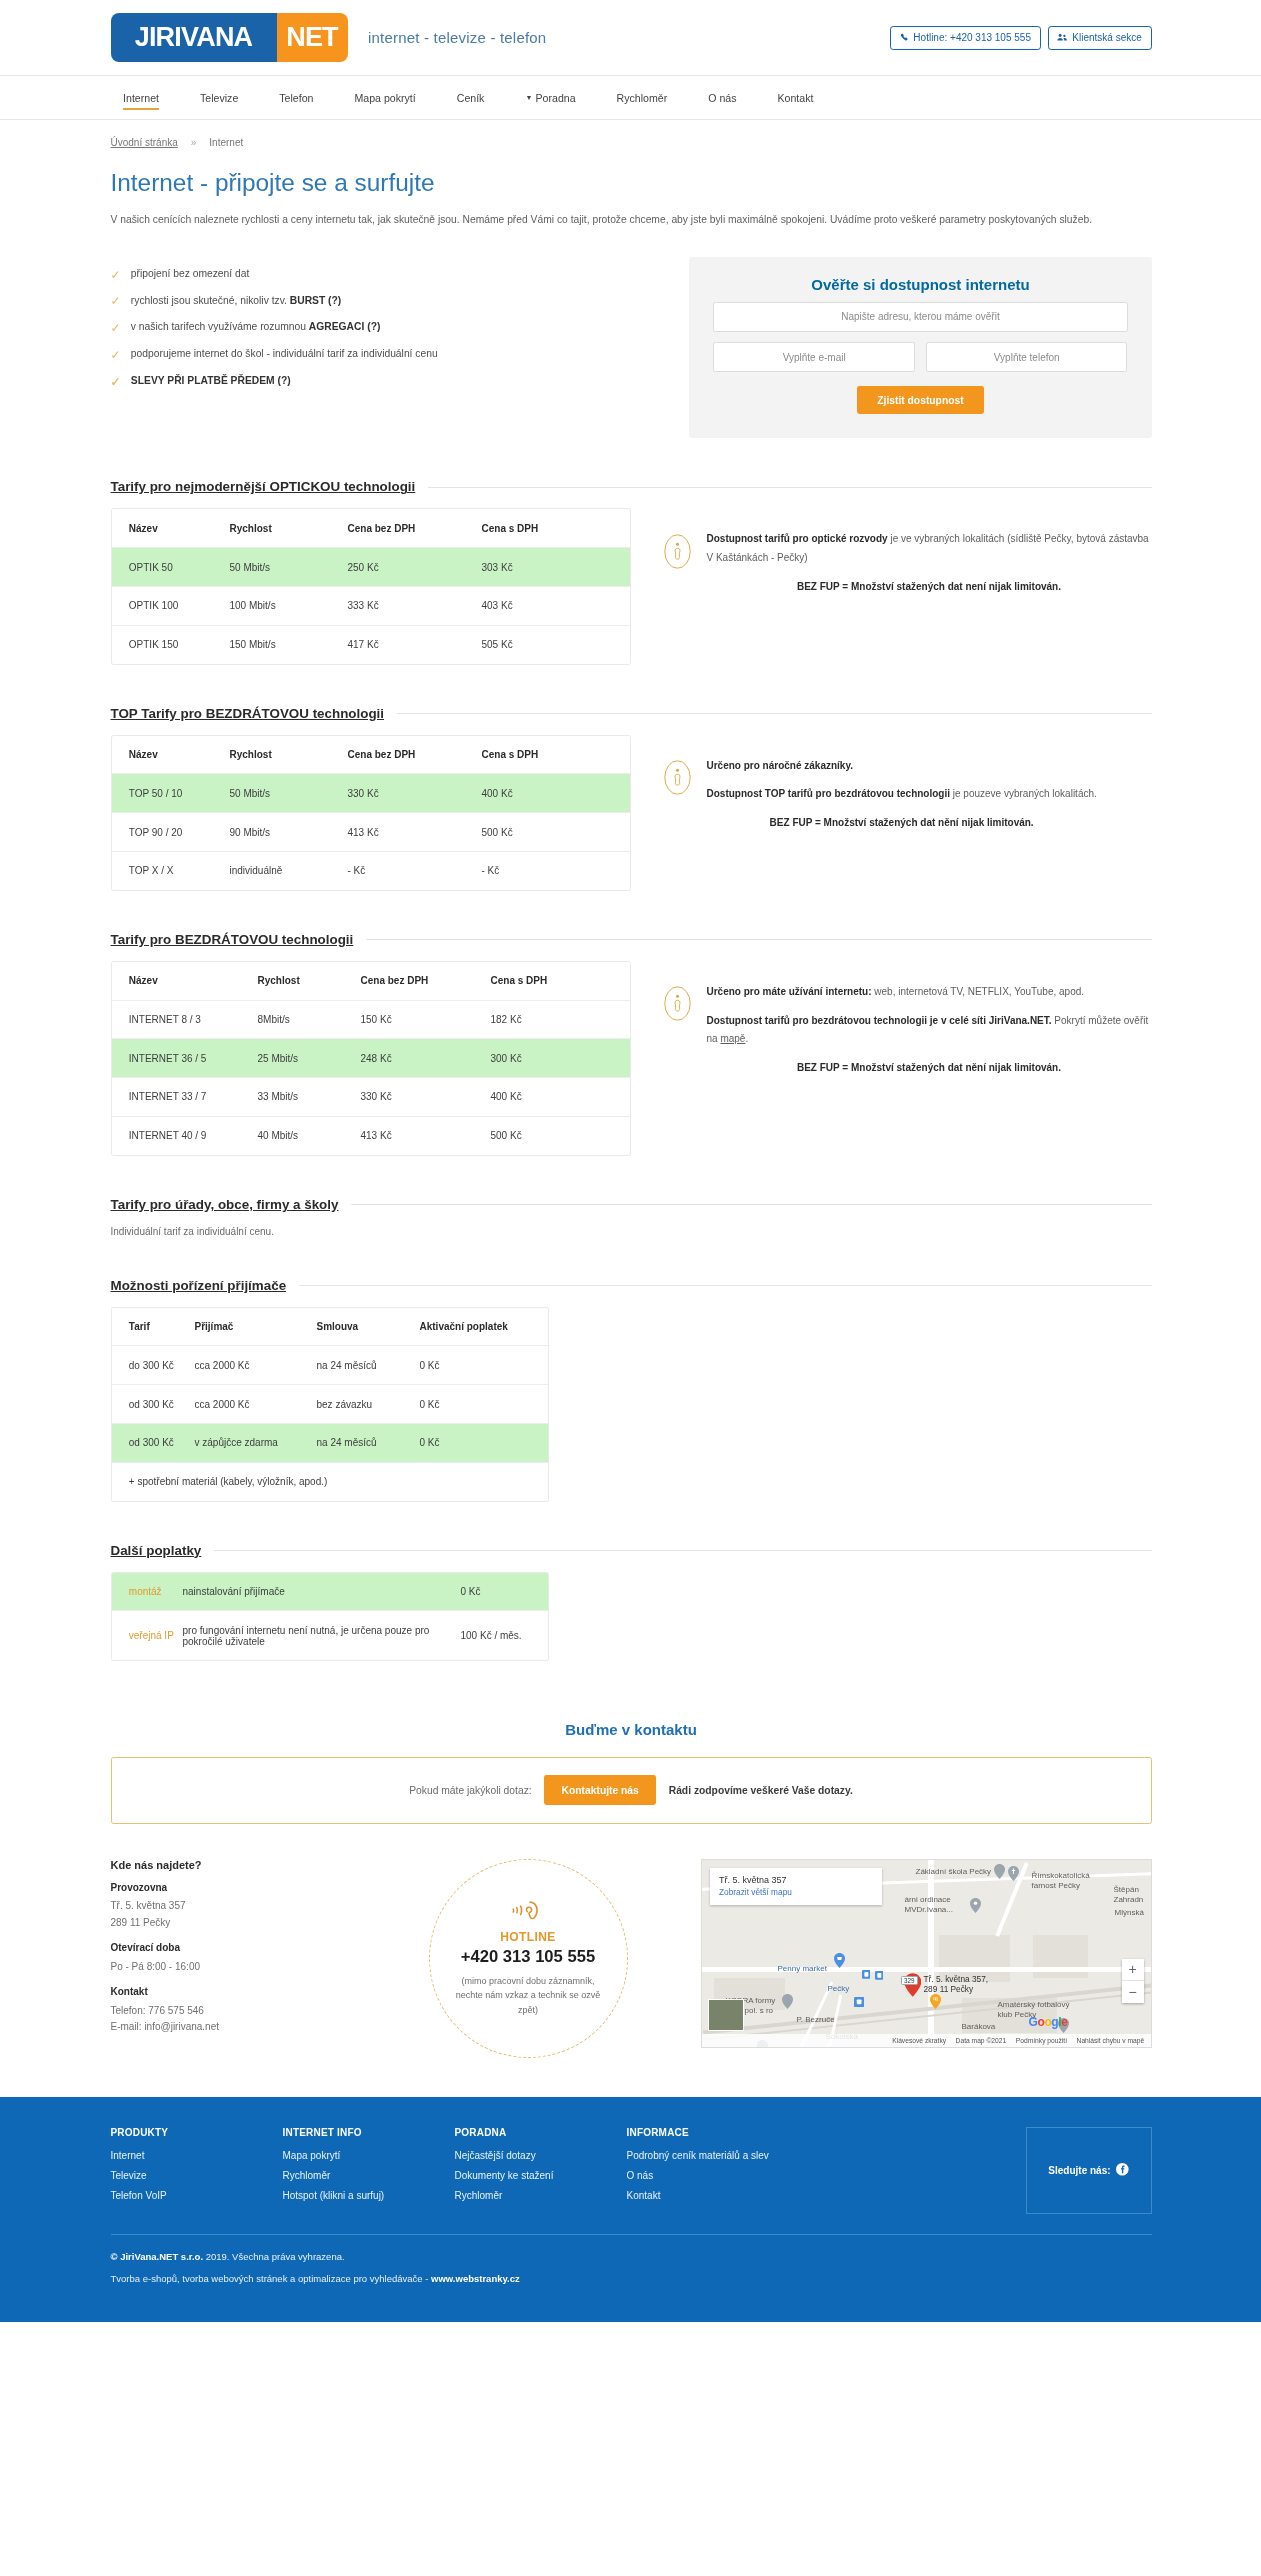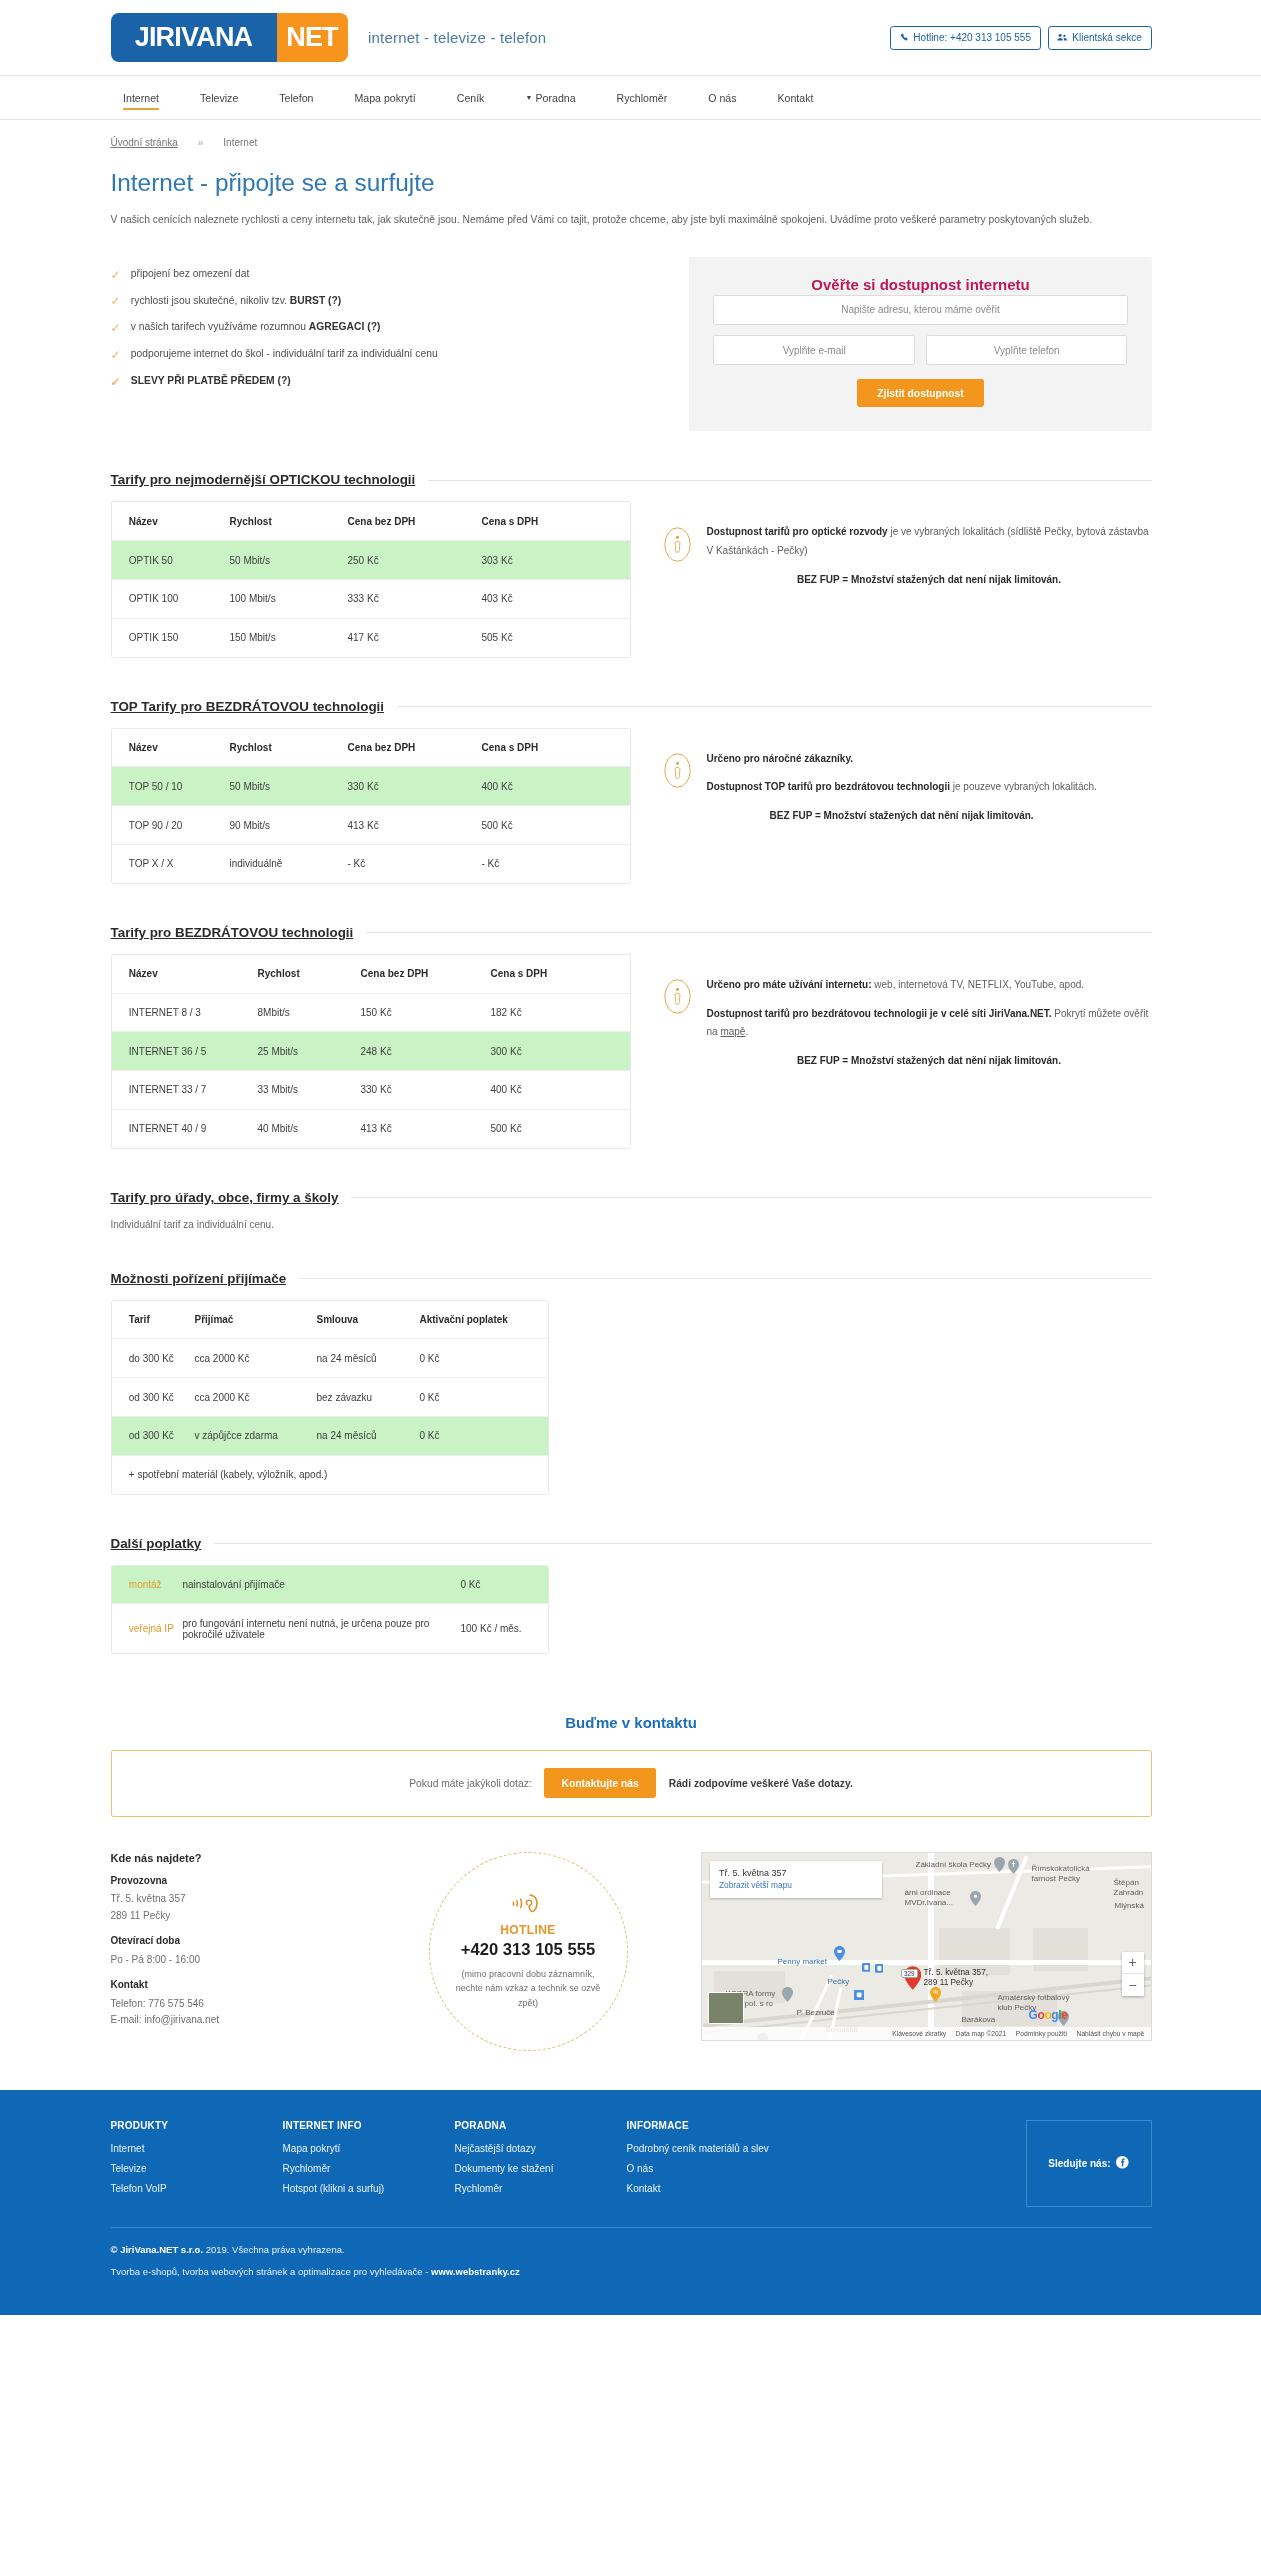--- a/index.html
+++ b/index.html
@@ -38,39 +38,39 @@
     display:flex; align-items:center; padding:0 20.5px; font-size:10.6px; color:#444;
     cursor:pointer; position:relative; white-space:nowrap;
   }
   .nav-item:first-child { padding-left:0; margin-left:12.6px; }
   .nav-item.active::after {
     content:""; position:absolute; left:0; right:20.5px; bottom:9.5px; height:1.6px; background:#e8a33d;
   }
   .nav-caret { font-size:7px; margin-right:3.2px; color:#444; }
 
   
-  .crumb { padding:17.3px 0 0 0; font-size:10px; color:#777; display:flex; gap:20px; align-items:flex-start;}
+  .crumb { padding:17.3px 0 0 0; font-size:10px; color:#777; display:flex; gap:13px; align-items:flex-start;}
   .crumb a { color:#777; text-decoration:underline; cursor:pointer;}
   .crumb .sep { color:#aaa; }
   .page-title { color:#2e78b5; font-size:24.4px; font-weight:normal; margin:20.5px 0 14px 0; }
   .lede { color:#5f5f5f; font-size:10.3px; line-height:1.75; max-width:1017px;}
 
   
   .two-col { display:flex; margin-top:28px; align-items:flex-start; }
   .features { width:583px; padding-top:11px; }
   .feat { display:flex; align-items:flex-start; gap:10.3px; margin-bottom:14px; font-size:10.3px; color:#4d4d4d;}
   .feat b { color:#333; }
   .feat .chk { color:#eab766; font-size:12px; line-height:1; margin-top:0.8px; flex:0 0 auto;}
   .feat.strong { font-weight:bold; color:#333; }
 
   .checkbox-panel {
     width:465px; margin-left:auto; background:#f3f3f3; border-radius:2.4px;
     padding:19px 24px 24px 24px;
   }
-  .cp-title { color:#be185d; font-size:15px; font-weight:bold; text-align:center; margin-bottom:2px; }
+  .cp-title { color:#0369a1; font-size:15px; font-weight:bold; text-align:center; margin-bottom:9px; }
   .cp-input {
     width:100%; height:30px; border:0.8px solid #dcdcdc; background:#fff; border-radius:2.4px;
     text-align:center; color:#8b8b8b; font-size:10px; font-family:inherit; outline:none;
   }
   .cp-input::placeholder { color:#8b8b8b; opacity:1; }
   .cp-row { display:flex; gap:11px; margin-top:10.3px; }
   .cp-row .cp-input { width:50%; }
   .cp-btn {
     display:block; margin:14px auto 0 auto; background:#f2961e; color:#fff; border:none;
     border-radius:2.4px; padding:8.7px 20.5px; font-size:10.3px; font-weight:bold; cursor:pointer;

